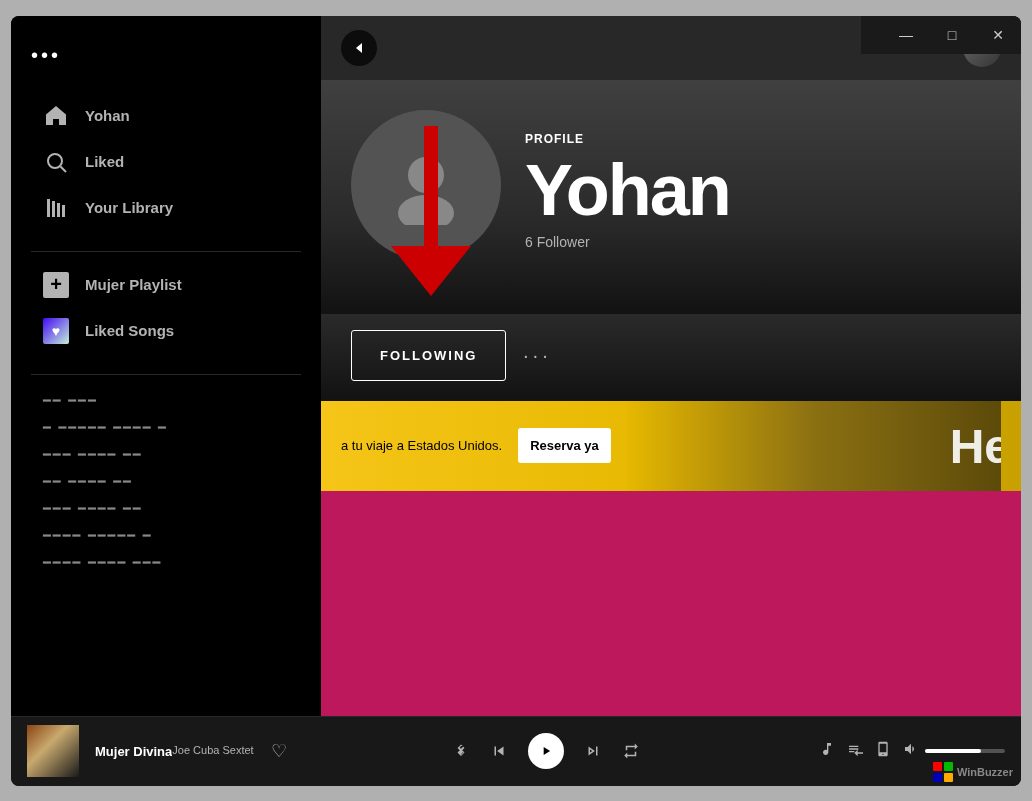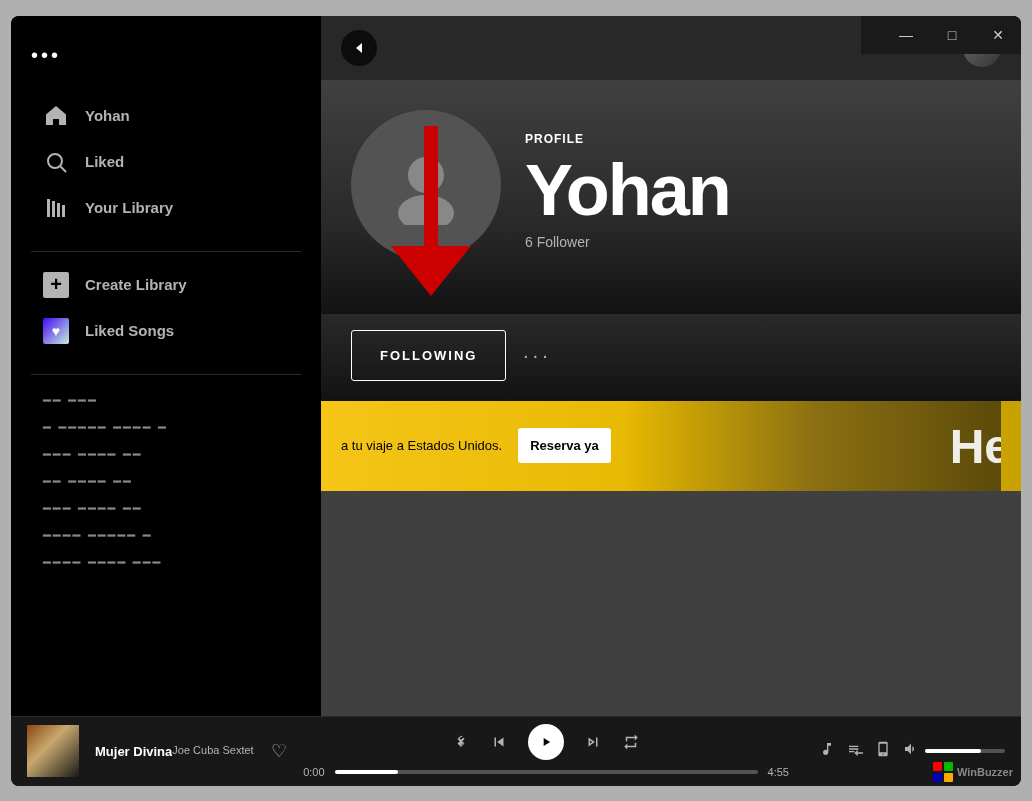--- a/index.html
+++ b/index.html
@@ -171,21 +171,21 @@
       white-space: nowrap;
       overflow: hidden;
       text-overflow: ellipsis;
     }
 
     
     .main-content {
       flex: 1;
       display: flex;
       flex-direction: column;
-      background: #404040;
+      background: #be185d;
       position: relative;
       overflow: hidden;
     }
 
     
     .content-header {
       height: 64px;
       background: #282828;
       display: flex;
       align-items: center;
@@ -615,21 +615,21 @@
             <span>Your Library</span>
           </div>
         </nav>
       </div>
 
       <div class="sidebar-divider"></div>
 
       <div class="sidebar-actions">
         <div class="action-item">
           <div class="create-icon">+</div>
-          <span>Create Library</span>
+          <span>Mujer Playlist</span>
         </div>
         <div class="action-item">
           <div class="liked-icon">♥</div>
           <span>Liked Songs</span>
         </div>
       </div>
 
       <div class="sidebar-divider"></div>
 
       <div class="playlist-list">
@@ -734,27 +734,20 @@
         <span class="ctrl-btn">
           <svg width="18" height="18" viewBox="0 0 24 24" fill="#b3b3b3">
             <path d="M6 18l8.5-6L6 6v12zm2-8.14L11.03 12 8 14.14V9.86zM16 6h2v12h-2z"></path>
           </svg>
         </span>
         <span class="ctrl-btn">
           <svg width="18" height="18" viewBox="0 0 24 24" fill="#b3b3b3">
             <path d="M7 7h10v3l4-4-4-4v3H5v6h2V7zm10 10H7v-3l-4 4 4 4v-3h12v-6h-2v4z"></path>
           </svg>
         </span>
-      </div>
-      <div class="progress-bar">
-        <span class="time-label">0:00</span>
-        <div class="progress-track">
-          <div class="progress-fill"></div>
-        </div>
-        <span class="time-label">4:55</span>
       </div>
     </div>
 
     <div class="player-right">
       <span class="right-ctrl">
         <svg width="16" height="16" viewBox="0 0 24 24" fill="#b3b3b3">
           <path d="M12 3v10.55c-.59-.34-1.27-.55-2-.55-2.21 0-4 1.79-4 4s1.79 4 4 4 4-1.79 4-4V7h4V3h-6z"></path>
         </svg>
       </span>
       <span class="right-ctrl">

